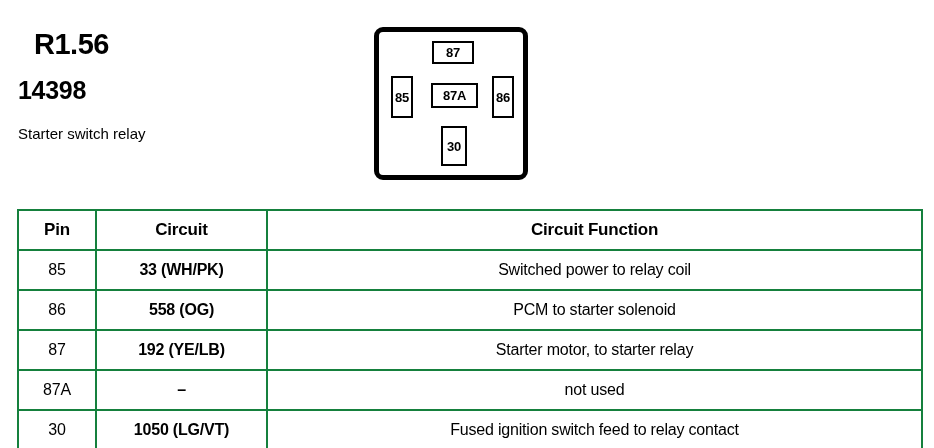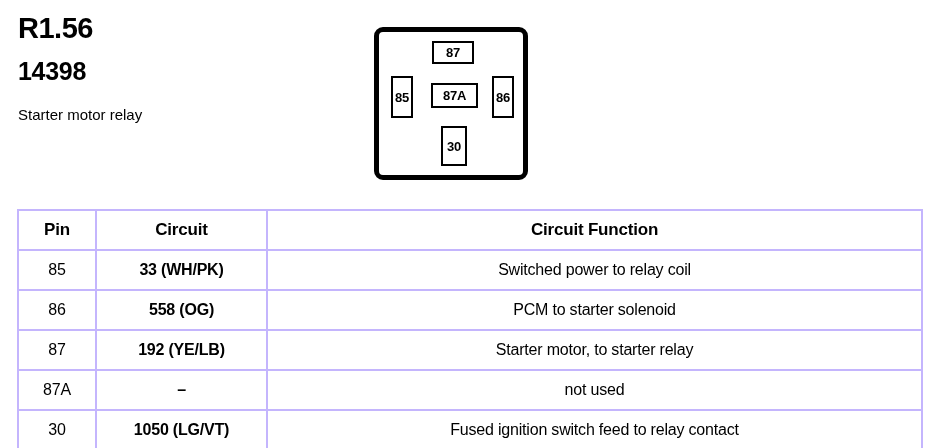--- a/index.html
+++ b/index.html
@@ -22,21 +22,21 @@
     position: absolute;
     left: 18px;
     top: 12px;
     width: 330px;
   }
   #relay-id {
     font-size: 29px;
     font-weight: bold;
     line-height: 32px;
     letter-spacing: -0.5px;
-    margin: 0;
+    margin: 16px;
   }
   #part-number {
     font-size: 25px;
     font-weight: bold;
     line-height: 28px;
     letter-spacing: -0.3px;
     margin: 13px 0 0 0;
   }
   #relay-description {
     font-size: 15px;
@@ -110,21 +110,21 @@
   
   #pin-table {
     position: absolute;
     left: 17px;
     top: 209px;
     width: 898px;
     border-collapse: collapse;
     table-layout: fixed;
   }
   #pin-table td, #pin-table th {
-    border: 2px solid #c4b5fd;
+    border: 2px solid #15803d;
     padding: 0;
     height: 38px;
     vertical-align: middle;
     font-size: 16px;
     letter-spacing: -0.2px;
   }
   .col-pin      { width: 76px; }
   .col-circuit  { width: 169px; }
   .col-function { width: 653px; }
 
@@ -146,21 +146,21 @@
     padding-left: 11px;
     font-weight: normal;
   }
 </style>
 </head>
 <body>
 
 <div id="header-block">
   <div id="relay-id">R1.56</div>
   <div id="part-number">14398</div>
-  <div id="relay-description">Starter motor relay</div>
+  <div id="relay-description">Starter switch relay</div>
 </div>
 
 <div id="relay-diagram">
   <div class="terminal" id="terminal-87">87</div>
   <div class="terminal" id="terminal-85">85</div>
   <div class="terminal" id="terminal-87a">87A</div>
   <div class="terminal" id="terminal-86">86</div>
   <div class="terminal" id="terminal-30">30</div>
 </div>
 

